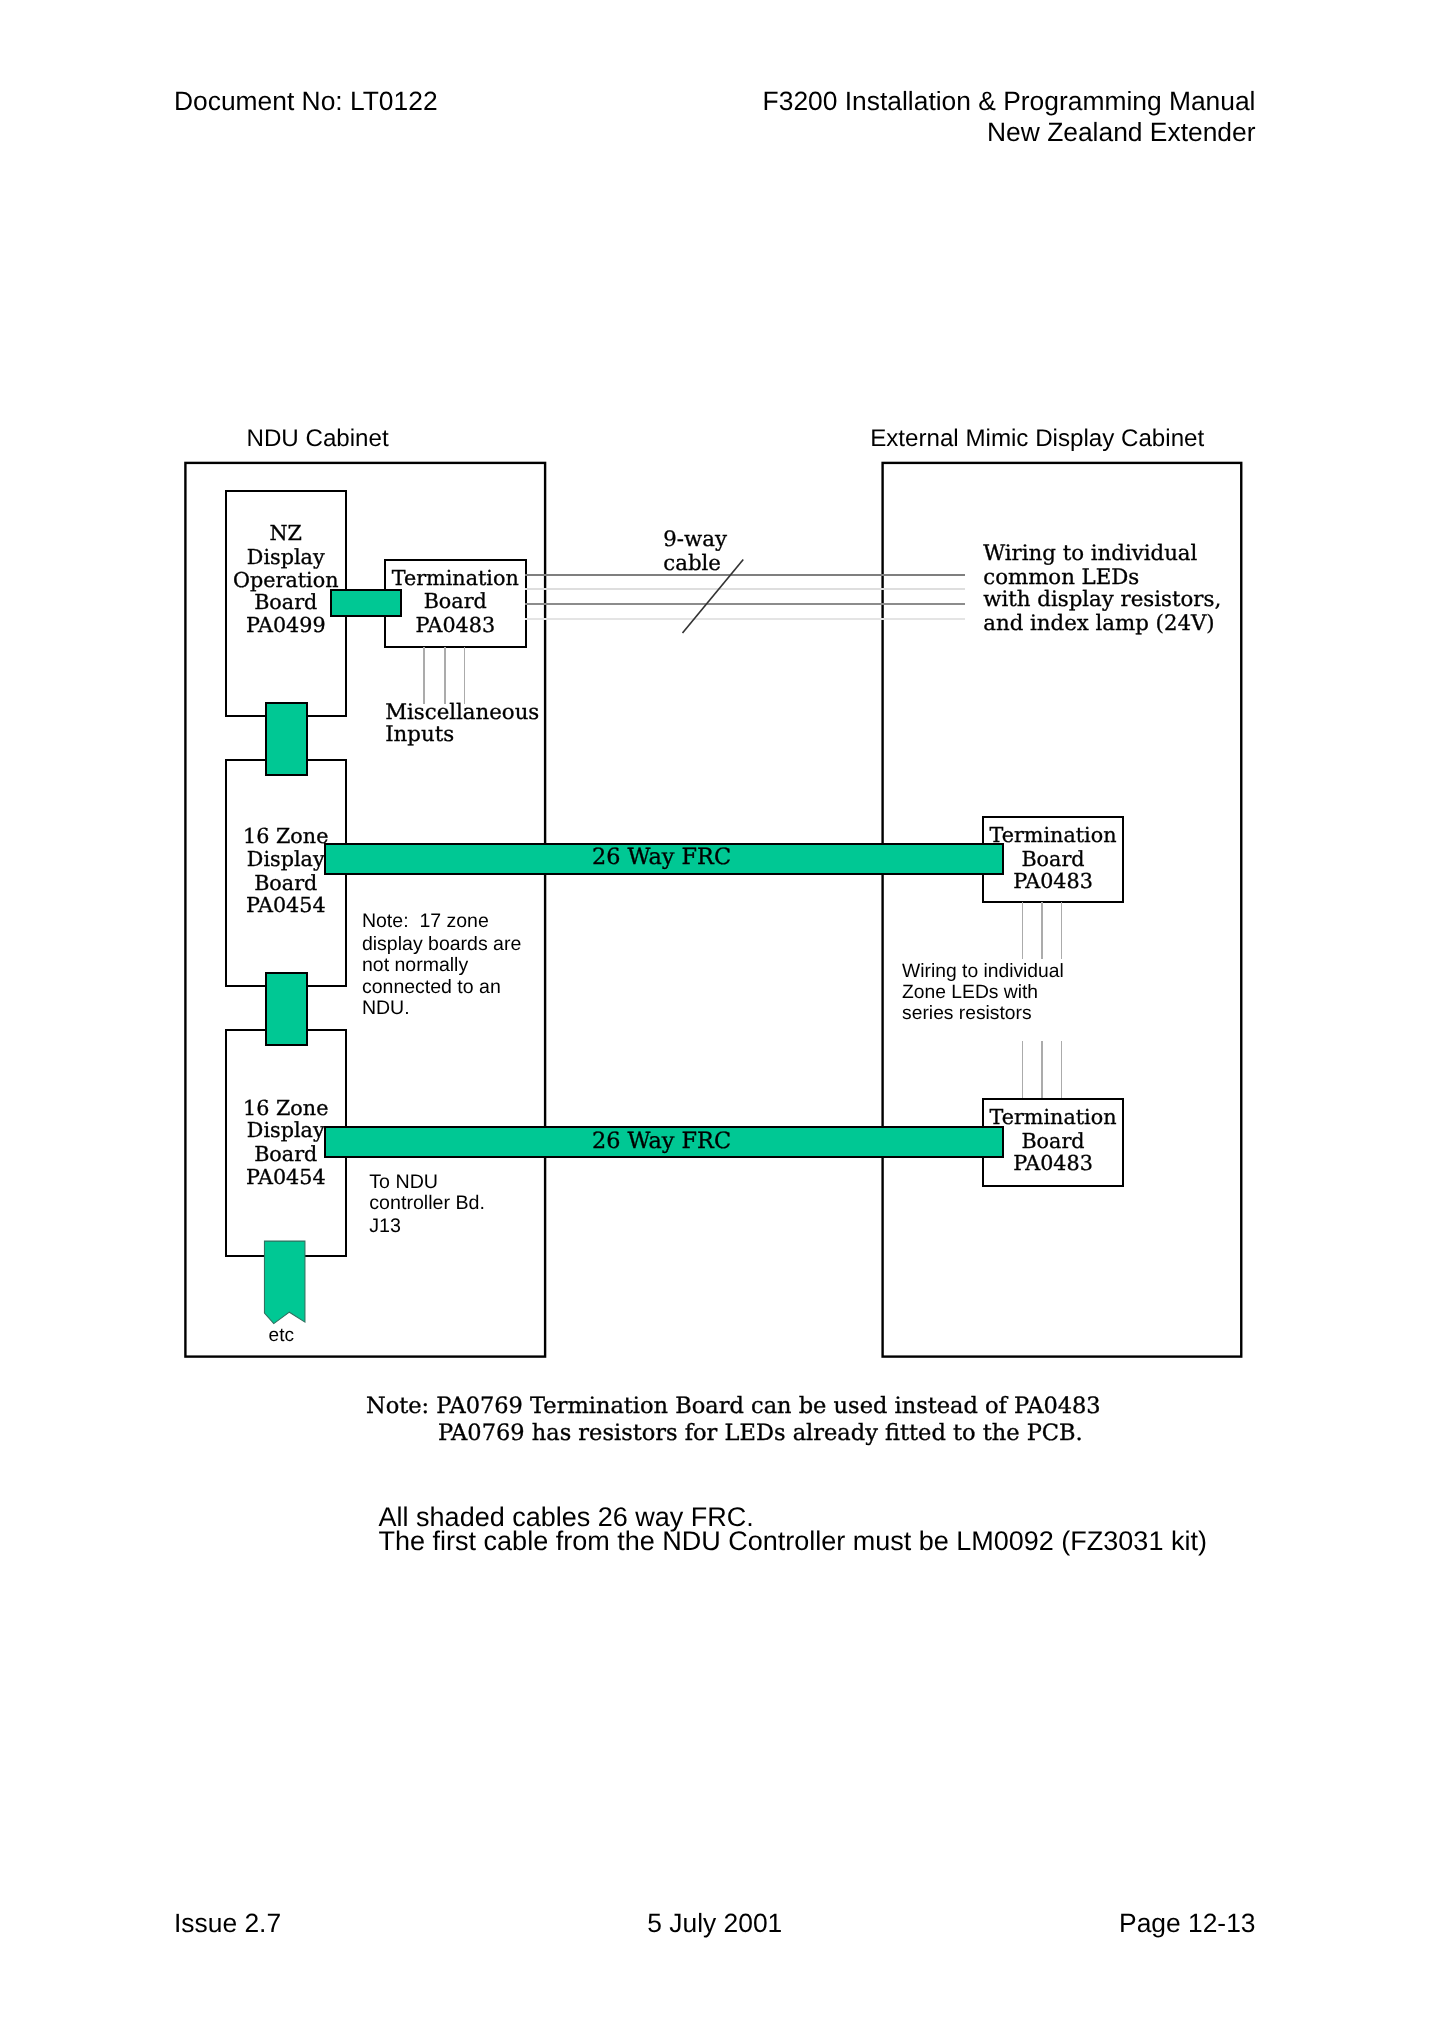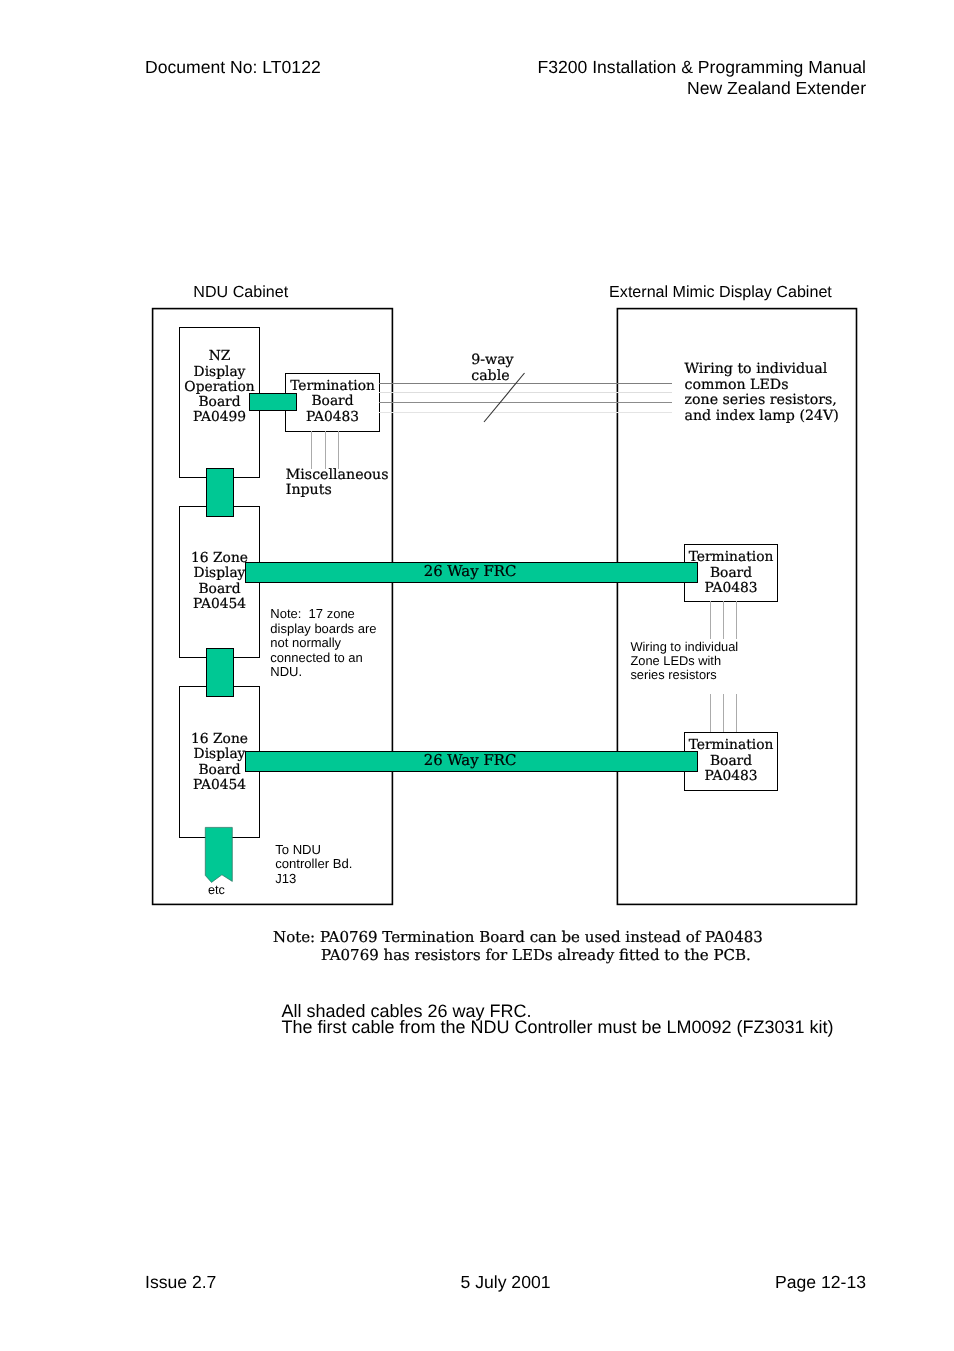--- a/index.html
+++ b/index.html
@@ -3,21 +3,21 @@
 <meta charset="utf-8">
 <title>F3200 Installation &amp; Programming Manual</title>
 <style>
   html,body{margin:0;padding:0;}
   body{
     width:954px;height:1351px;background:#ffffff;
     font-family:"Liberation Sans", sans-serif;
     color:#000;overflow:hidden;position:relative;
     -webkit-font-smoothing:antialiased;text-rendering:geometricPrecision;
   }
-  .page{position:absolute;left:0;top:0;width:874px;height:1351px;margin-left:29px;}
+  .page{position:absolute;left:0;top:0;width:874px;height:1351px;}
   .abs{position:absolute;}
   .sans{font-family:"Liberation Sans", sans-serif;}
 
   
   #hdr-left{left:116px;top:57.4px;font-size:17.6px;line-height:20.2px;}
   #hdr-right{left:400px;top:57.4px;width:437px;font-size:17.6px;text-align:right;line-height:20.2px;}
   
   #ft-left{left:116px;top:1272.4px;font-size:17.6px;line-height:20.2px;}
   #ft-mid{left:431.5px;top:1272.4px;font-size:17.6px;line-height:20.2px;}
   #ft-right{left:600px;width:237px;top:1272.4px;font-size:17.6px;text-align:right;line-height:20.2px;}
@@ -40,21 +40,21 @@
   #t-6way{left:442.2px;top:353.4px;font-size:14.2px;line-height:15.2px;}
   #t-wcommon{left:655.5px;top:362.4px;font-size:14.2px;line-height:15.55px;}
   #t-zone1{left:150.5px;top:550.9px;width:80px;line-height:15.4px;}
   #t-zone2{left:150.5px;top:731.8px;width:80px;line-height:15.4px;}
   #t-term2{left:655.5px;top:550.3px;width:93px;line-height:15.25px;}
   #t-term3{left:655.5px;top:738.4px;width:93px;line-height:15.25px;}
   #t-frc1{left:215px;top:562px;width:452px;font-size:14.9px;line-height:18px;}
   #t-frc2{left:215px;top:751.2px;width:452px;font-size:14.9px;line-height:18px;}
   #t-note16{left:241.3px;top:607.1px;font-size:13px;line-height:14.55px;}
   #t-wzone{left:601.4px;top:640px;font-size:12.85px;line-height:14.15px;}
-  #t-tondu{left:246.2px;top:843px;font-size:13.1px;line-height:14.3px;}
+  #t-tondu{left:246.2px;top:781px;font-size:13.1px;line-height:14.3px;}
   #t-etc{left:174px;top:882.7px;width:27px;font-size:12.7px;line-height:14.4px;text-align:center;}
 
   #n-pa0769{left:244px;top:929px;font-size:15px;line-height:17.5px;}
   #n-pa0769 div:nth-child(2){padding-left:48px;}
   #n-cables{left:252.4px;top:1002.5px;font-size:18px;line-height:16.4px;}
 </style>
 </head>
 <body>
 
 <div class="page">
@@ -131,21 +131,21 @@
       <div>Miscellaneous</div>
       <div>Inputs</div>
     </div>
   <div class="abs bserif2" id="t-6way">
       <div>9-way</div>
       <div>cable</div>
     </div>
   <div class="abs bserif2" id="t-wcommon">
       <div>Wiring to individual</div>
       <div>common LEDs</div>
-      <div>zone series resistors,</div>
+      <div>with display resistors,</div>
       <div>and index lamp (24V)</div>
     </div>
   <div class="abs bserif" id="t-zone1">
       <div>16 Zone</div>
       <div>Display</div>
       <div>Board</div>
       <div>PA0454</div>
     </div>
   <div class="abs bserif" id="t-zone2">
       <div>16 Zone</div>

